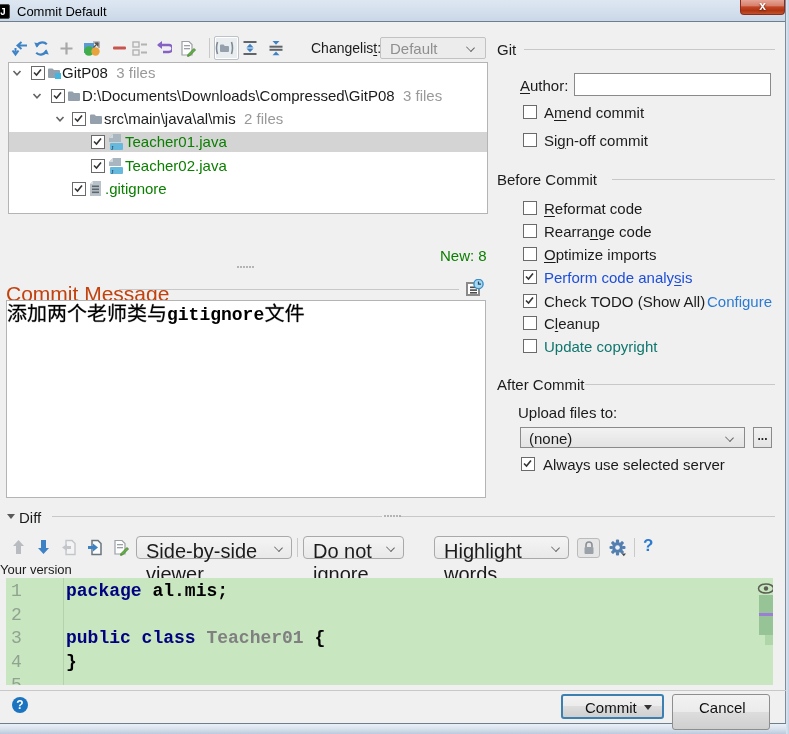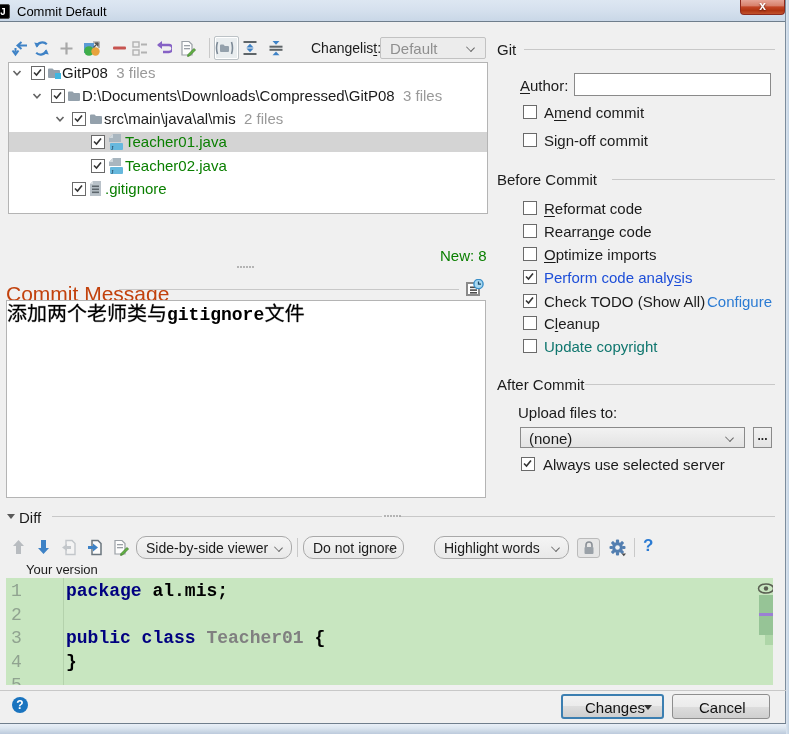--- a/index.html
+++ b/index.html
@@ -1,21 +1,21 @@
 <!DOCTYPE html>
 <html><head><meta charset="utf-8">
 <style>
 *{margin:0;padding:0;box-sizing:border-box}
 html,body{width:789px;height:734px;overflow:hidden}
 body{font-family:"Liberation Sans",sans-serif;background:#f0f0f0;position:relative}
 .abs{position:absolute}
 .lbl{font-size:15px;color:#1b1b1b;white-space:nowrap}
 .sep{background:#c8c8c8;height:1px}
 u{text-decoration-thickness:1px;text-underline-offset:2px}
-.combo{position:absolute;border:1px solid #a9a9a9;border-radius:10px;background:linear-gradient(#f4f4f4,#e9e9e9);font-size:14px;color:#1b1b1b}
+.combo{position:absolute;border:1px solid #a9a9a9;border-radius:4px;background:linear-gradient(#f4f4f4,#e9e9e9);font-size:20px;color:#1b1b1b}
 .chev{position:absolute;width:8px;height:8px}
 .chev:before{content:"";position:absolute;left:0;top:0;width:6px;height:6px;border-right:1.6px solid #666;border-bottom:1.6px solid #666;transform:rotate(45deg) scale(1,.8)}
 </style></head>
 <body>
 
 <div class="abs" style="left:0;top:0;width:789px;height:22px;background:linear-gradient(180deg,#dde7f2 0%,#d6e1ee 45%,#c9d7e7 100%);border-bottom:1px solid #6f7e8c"></div>
 <div class="abs" style="left:-7px;top:4px;width:17px;height:15px;background:#000;border:1px solid #4a4a4a;border-radius:2px;color:#fff;font-size:10px;font-family:'Liberation Mono',monospace;font-weight:bold;text-align:right;line-height:15px;padding-right:3px">J</div>
 <div class="abs" style="left:17px;top:4px;font-size:13px;color:#000">Commit Default</div>
 
 <div class="abs" style="left:740px;top:0;width:45px;height:15px;border:1px solid #8e2a1e;border-top:none;border-radius:0 0 4px 4px;background:linear-gradient(180deg,#e6a496 0%,#d8826d 40%,#c34526 50%,#b03512 75%,#c0522d 100%);text-align:center">
@@ -344,35 +344,35 @@
         <rect x="-1.6" y="-8" width="3.2" height="3.4" rx="1" fill="#527eb0" transform="rotate(315)"></rect>
         <circle cx="0" cy="0" r="5.4" fill="#527eb0"></circle>
         <circle cx="0" cy="0" r="2.3" fill="#eef1f4"></circle>
       </g>
       <path d="M12.5 14.5 l4.5 0 l-2.2 2.8 Z" fill="#4a4a4a"></path>
     </svg>
   </div>
 <div class="abs" style="left:634px;top:538px;width:1px;height:19px;background:#c9c9c9"></div>
 <div class="abs" style="left:643px;top:536px;font-size:17px;font-weight:bold;color:#2b7bd3">?</div>
 
-<div class="abs" style="left:26px;top:562px;font-size:13px;color:#1b1b1b">Your version</div>
+<div class="abs" style="left:0;top:562px;font-size:13px;color:#1b1b1b">Your version</div>
 <div class="abs" style="left:6px;top:578px;width:767px;height:107px;background:#c8e6c0;overflow:hidden;font-family:'Liberation Mono',monospace;font-size:18px;font-weight:bold">
   <div class="abs" style="left:57px;top:0;width:1px;height:107px;background:#b4d2ac"></div>
   <div class="abs" style="left:5px;top:2px;color:#90a390;font-weight:normal;line-height:23.6px">1<br>2<br>3<br>4<br>5</div>
   <div class="abs" style="left:60px;top:2px;line-height:23.6px;white-space:pre;color:#000"><span style="color:#000080">package</span> al.mis;<br> <br><span style="color:#000080">public class</span> <span style="color:#808080">Teacher01</span> {<br>}</div>
   <div id="eye" class="abs" style="left:751px;top:2px;width:18px;height:13px"><svg width="18" height="13">
         <ellipse cx="9" cy="6.5" rx="7.5" ry="4.6" fill="none" stroke="#5a5f52" stroke-width="1.5"></ellipse>
         <circle cx="9" cy="6.5" r="2.2" fill="#5a5f52"></circle>
       </svg></div>
   <div class="abs" style="left:753px;top:17px;width:14px;height:40px;background:#96c496"></div>
   <div class="abs" style="left:753px;top:35px;width:14px;height:3px;background:#9b7fd4"></div>
   <div class="abs" style="left:759px;top:57px;width:8px;height:10px;background:#aed6a8"></div>
 </div>
 
 <div class="sep abs" style="left:0;top:690px;width:786px"></div>
 <div class="abs" style="left:12px;top:697px;width:16px;height:16px;border-radius:50%;background:#1a74bf;color:#fff;font-size:12px;font-weight:bold;text-align:center;line-height:16px">?</div>
 <div class="abs" style="left:561px;top:694px;width:103px;height:25px;border:2px solid #3c7fb1;border-radius:3px;background:linear-gradient(180deg,#f2f2f2 0%,#ebebeb 50%,#dddddd 50%,#cfcfcf 100%)">
-  <span style="position:absolute;left:22px;top:3px;font-size:15px;color:#111">Changes</span>
+  <span style="position:absolute;left:22px;top:3px;font-size:15px;color:#111">Commit</span>
   <span style="position:absolute;right:10px;top:4px;width:0;height:0;border-left:4px solid transparent;border-right:4px solid transparent;border-top:5px solid #333;margin-top:5px"></span>
 </div>
-<div class="abs" style="left:672px;top:694px;width:98px;height:25px;border:1px solid #8e8e8e;border-radius:3px;background:linear-gradient(180deg,#f2f2f2 0%,#ebebeb 50%,#dddddd 50%,#cfcfcf 100%)">
+<div class="abs" style="left:672px;top:694px;width:98px;height:36px;border:1px solid #8e8e8e;border-radius:3px;background:linear-gradient(180deg,#f2f2f2 0%,#ebebeb 50%,#dddddd 50%,#cfcfcf 100%)">
   <span style="position:absolute;left:26px;top:4px;font-size:15px;color:#111">Cancel</span>
 </div>
 
 </body></html>

